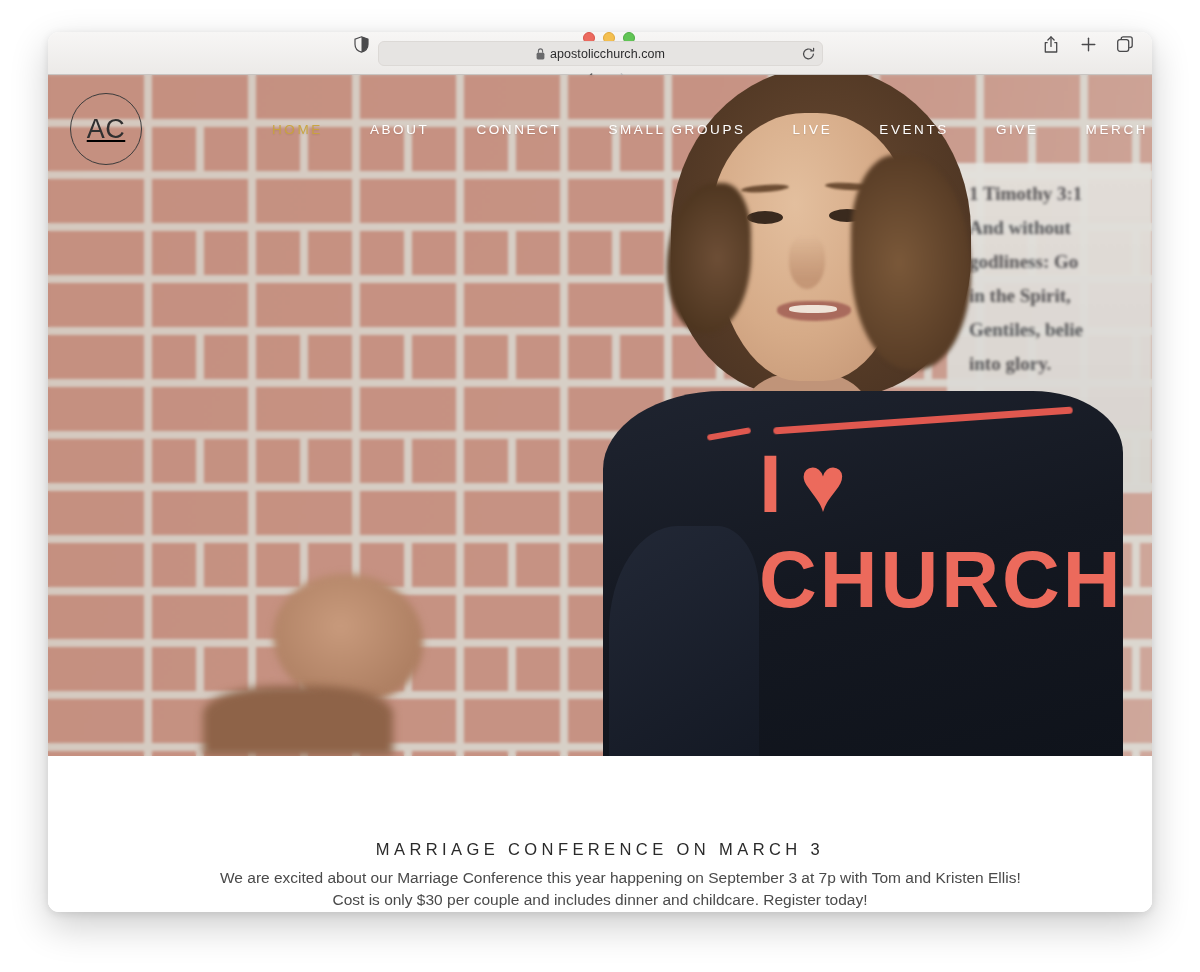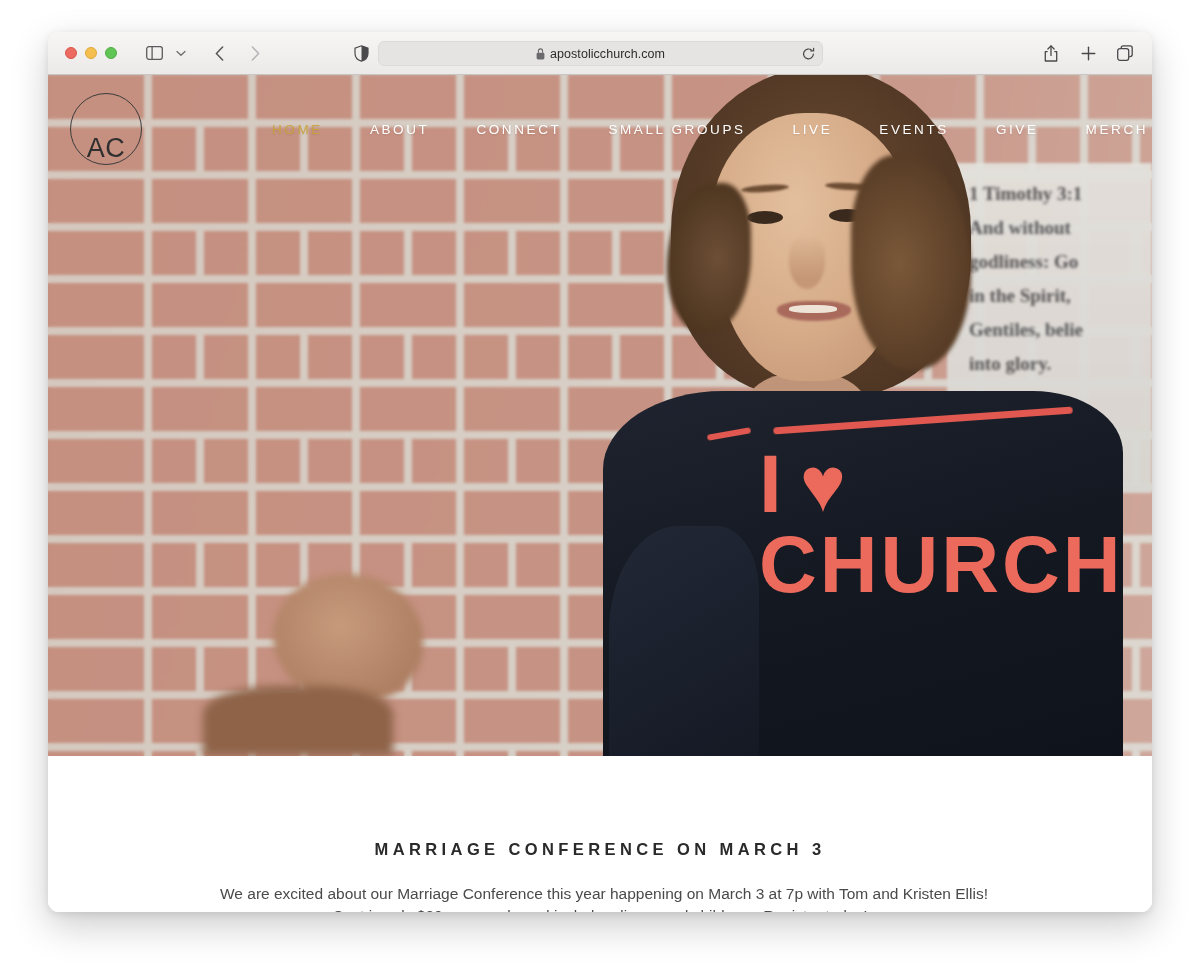--- a/index.html
+++ b/index.html
@@ -26,20 +26,21 @@
   }
 
   
   .toolbar {
     position: relative;
     height: 43px;
     background: linear-gradient(180deg,#f7f6f5 0%,#eceae8 100%);
     border-bottom: 1px solid #c8c5c2;
     display: flex;
     align-items: center;
+    flex-direction: column;
   }
 
   .traffic-lights {
     display: flex;
     gap: 8px;
     margin-left: 17px;
   }
   .tl { width: 12px; height: 12px; border-radius: 50%; }
   .tl-red    { background: #ec6a5f; border: 0.5px solid #d8554b; }
   .tl-yellow { background: #f4bf4f; border: 0.5px solid #dfa83b; }
@@ -292,21 +293,21 @@
   .st-row1 {
     display: flex;
     align-items: center;
     gap: 14px;
     font-size: 82px;
     line-height: 1;
     letter-spacing: 4px;
   }
   .heart { font-size: 78px; line-height: 1; }
   .st-row2 {
-    margin-top: 0;
+    margin-top: 15px;
     font-size: 80px;
     line-height: 1;
     letter-spacing: 3px;
     white-space: nowrap;
     overflow: hidden;
   }
   .hand {
     position: absolute;
     left: -330px; bottom: 52px;
     width: 150px; height: 130px;
@@ -331,23 +332,24 @@
     height: 108px;
     display: flex;
     align-items: center;
     padding: 0 22px 0 18px;
     z-index: 5;
   }
   .logo {
     width: 72px; height: 72px;
     border: 1.4px solid #3b3b3b;
     border-radius: 50%;
-    display: flex; align-items: flex-end; justify-content: center;
+    display: flex; align-items: center; justify-content: center;
     margin-left: 4px;
     flex: 0 0 auto;
+    text-decoration: underline;
   }
   .logo-text {
     font-family: "Liberation Sans", sans-serif;
     font-size: 27px;
     color: #2f2f2f;
     letter-spacing: 0.5px;
   }
   .nav-links {
     display: flex;
     align-items: center;
@@ -381,22 +383,21 @@
   .announce {
     background: #ffffff;
     padding: 84px 40px 0;
     text-align: center;
   }
   .announce-title {
     font-size: 16.5px;
     letter-spacing: 4.4px;
     color: #2a2a2a;
     text-transform: uppercase;
-    margin-bottom: 24px;
-    font-weight: bold;
+    margin-bottom: 8px;
   }
   .announce-body {
     font-size: 15.5px;
     line-height: 21.5px;
     color: #4a4a4a;
     max-width: 760px;
     margin: 0 auto;
   }
   .announce-body div { white-space: nowrap; }
 </style>
@@ -548,19 +549,19 @@
           <span class="nav-link">EVENTS</span>
           <span class="nav-link">GIVE</span>
           <span class="nav-link">MERCH</span>
         </div>
       </div>
     </div>
 
     <div class="announce">
       <div class="announce-title">MARRIAGE CONFERENCE ON MARCH 3</div>
       <div class="announce-body">
-        <div>We are excited about our Marriage Conference this year happening on March 3 at 7p with Tom and Kristen Ellis!</div>
+        <div>We are excited about our Marriage Conference this year happening on September 3 at 7p with Tom and Kristen Ellis!</div>
         <div>Cost is only $30 per couple and includes dinner and childcare. Register today!</div>
       </div>
     </div>
 
   </div>
 </div>
 
 </body></html>

